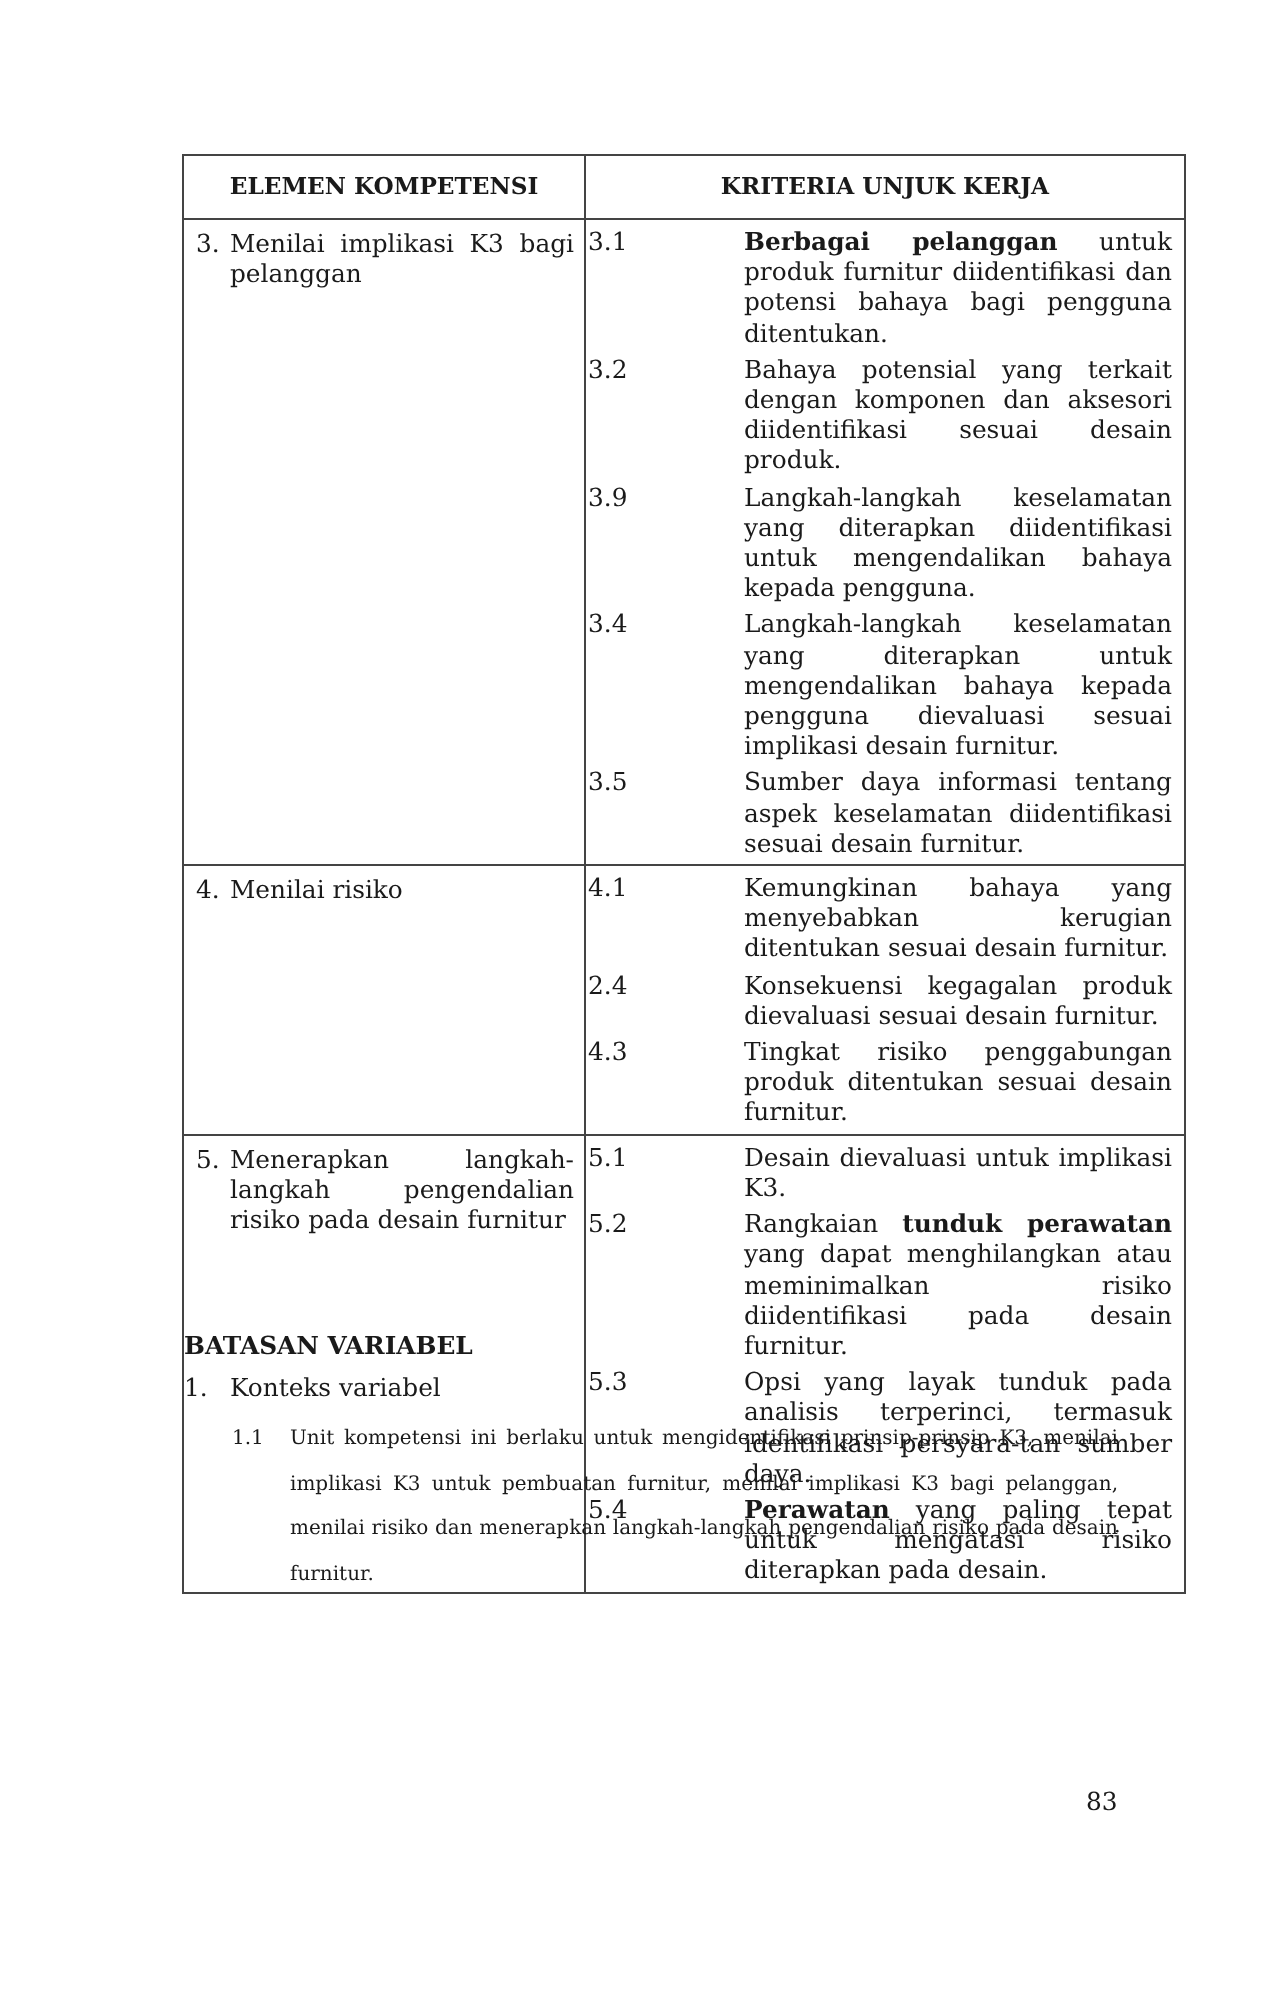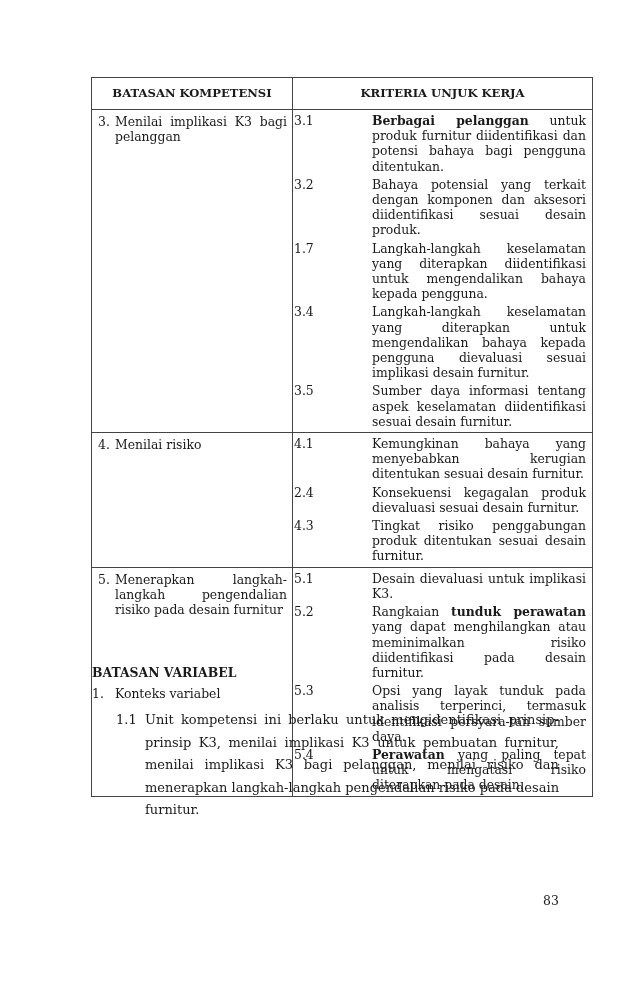--- a/index.html
+++ b/index.html
@@ -17,33 +17,33 @@
   .el .num { width: 17px; flex: none; }
   .el .txt { flex: 1; text-align: justify; text-align-last: left; }
   .kr { display: flex; margin-bottom: 3px; }
   .kr:last-child { margin-bottom: 0; }
   .kr .num { width: 34px; flex: none; }
   .kr .txt { flex: 1; text-align: justify; margin-left: 44px; }
   b { font-weight: bold; }
   .bv-title { position: absolute; left: 92px; top: 665px; font-weight: bold; font-size: 12.4px; text-align: center; }
   .bv-item { position: absolute; left: 92px; top: 686px; font-size: 12.4px; display: flex; }
   .bv-item .num { width: 23px; }
-  .bv-sub { position: absolute; left: 116px; top: 709px; width: 443px; font-size: 13px; line-height: 22.5px; display: flex; }
+  .bv-sub { position: absolute; left: 116px; top: 709px; width: 443px; font-size: 10px; line-height: 22.5px; display: flex; }
   .bv-sub .num { width: 29px; flex: none; }
   .bv-sub .txt { flex: 1; text-align: justify; }
   .page-num { position: absolute; left: 543px; top: 893px; font-size: 12.4px; }
 </style>
 </head>
 <body>
 
 <div class="page">
   <table class="kuk">
     <thead>
       <tr>
-        <th class="c1">BATASAN KOMPETENSI</th>
+        <th class="c1">ELEMEN KOMPETENSI</th>
         <th class="c2">KRITERIA UNJUK KERJA</th>
       </tr>
     </thead>
     <tbody>
 
       <tr>
         <td class="c1">
           <div class="el">
             <span class="num">3.</span>
             <span class="txt">Menilai implikasi K3 bagi pelanggan</span>
@@ -52,21 +52,21 @@
         <td class="c2">
           <div class="kr">
             <span class="num">3.1</span>
             <span class="txt"><b>Berbagai pelanggan</b><span> untuk produk furnitur diidentifikasi dan potensi bahaya bagi pengguna ditentukan.</span></span>
           </div>
           <div class="kr">
             <span class="num">3.2</span>
             <span class="txt">Bahaya potensial yang terkait dengan komponen dan aksesori diidentifikasi sesuai desain produk.</span>
           </div>
           <div class="kr">
-            <span class="num">1.7</span>
+            <span class="num">3.9</span>
             <span class="txt">Langkah-langkah keselamatan yang diterapkan diidentifikasi untuk mengendalikan bahaya kepada pengguna.</span>
           </div>
           <div class="kr">
             <span class="num">3.4</span>
             <span class="txt">Langkah-langkah keselamatan yang diterapkan untuk mengendalikan bahaya kepada pengguna dievaluasi sesuai implikasi desain furnitur.</span>
           </div>
           <div class="kr">
             <span class="num">3.5</span>
             <span class="txt">Sumber daya informasi tentang aspek keselamatan diidentifikasi sesuai desain furnitur.</span>
           </div>

